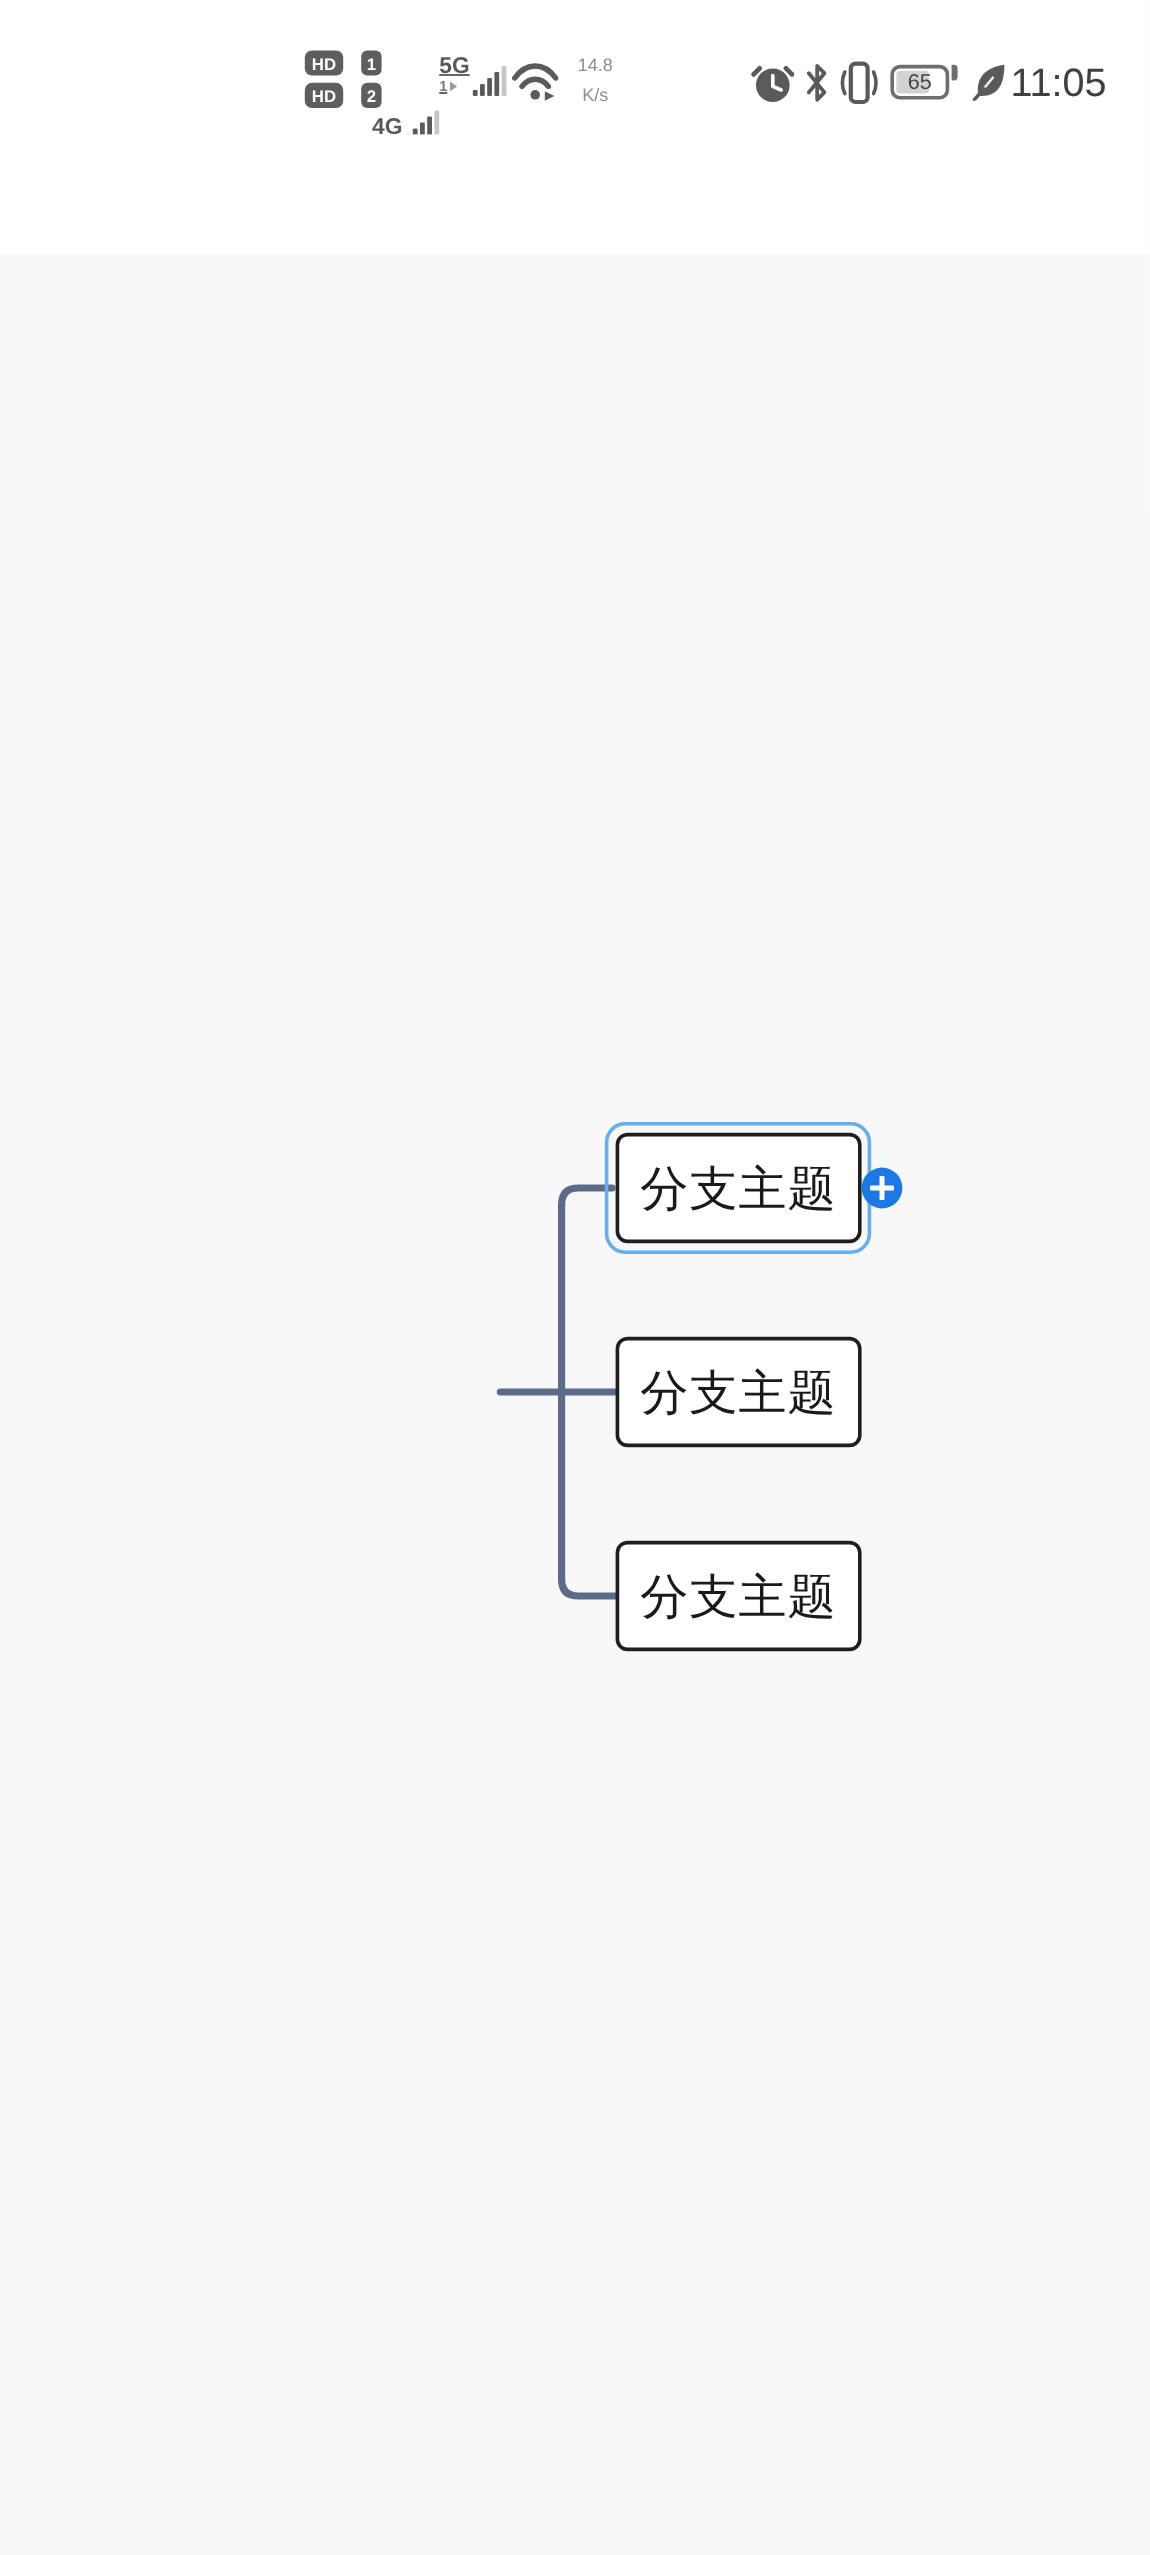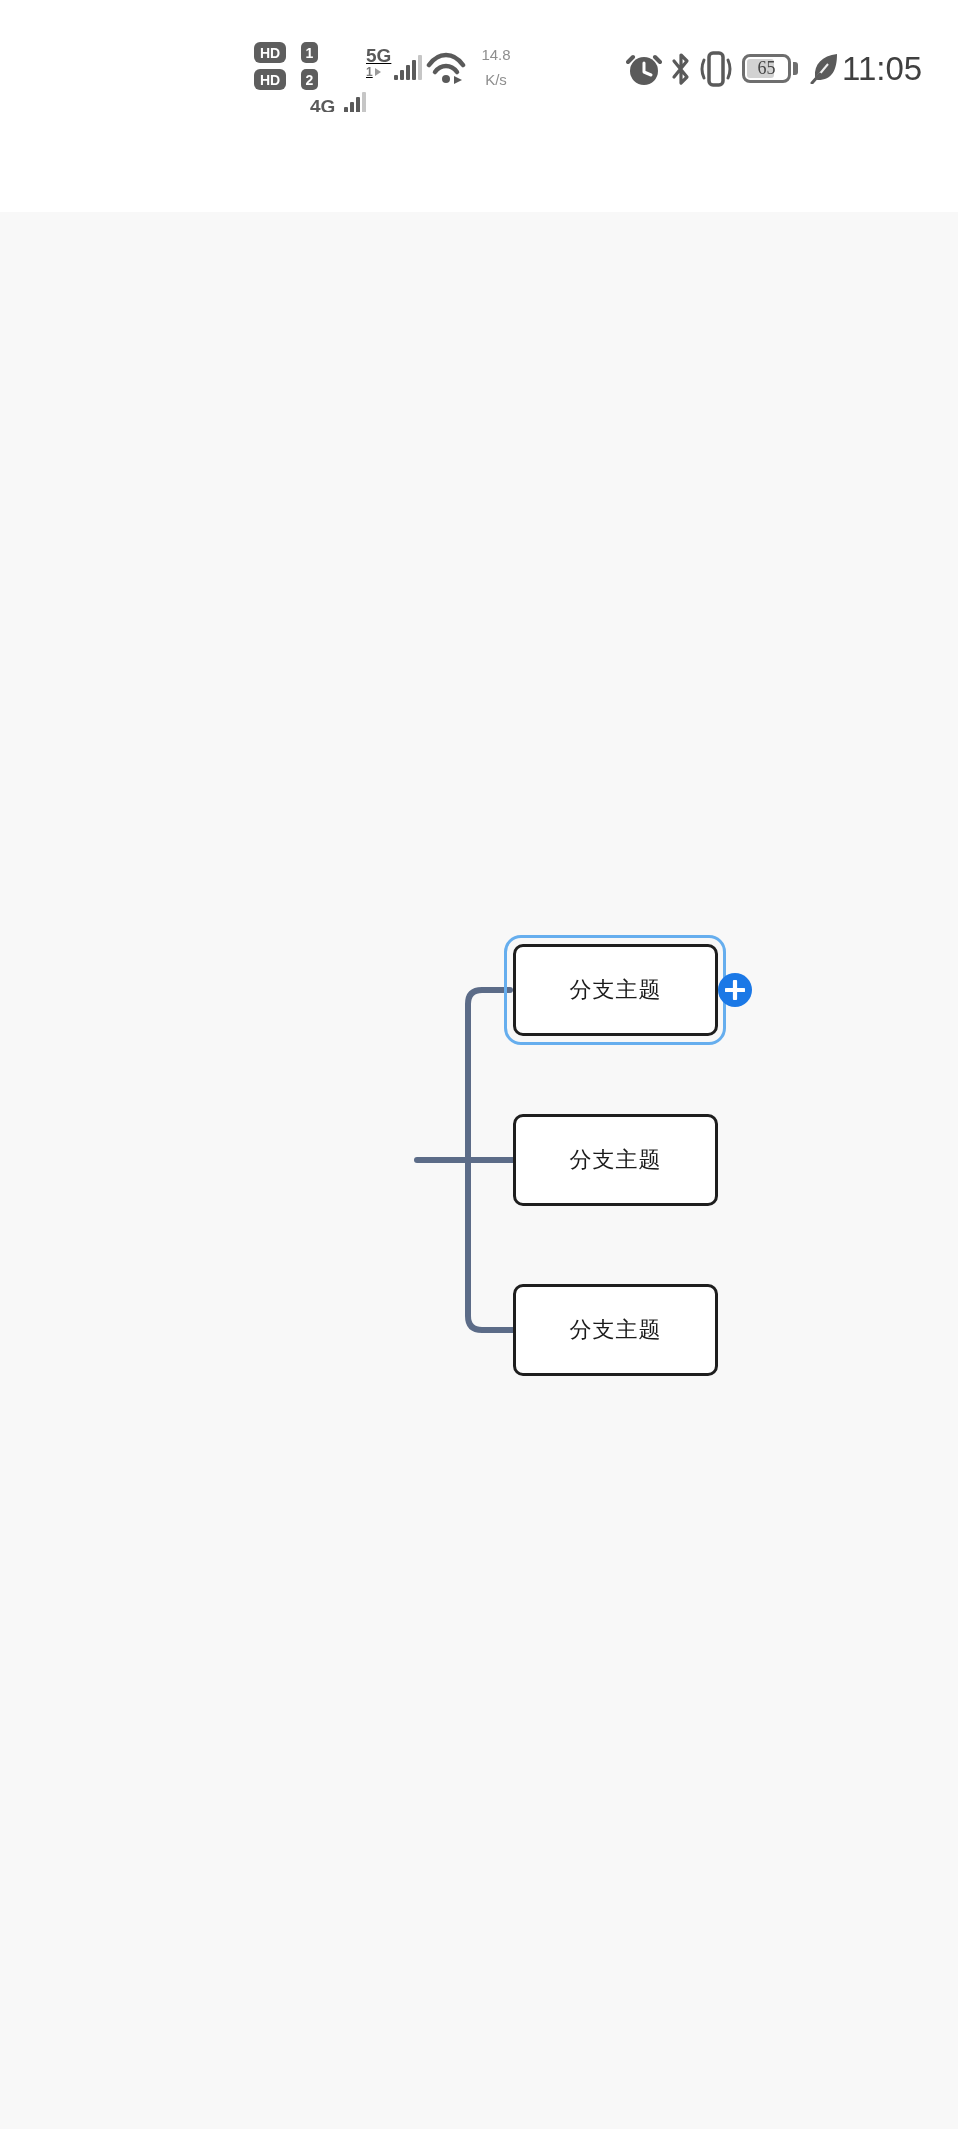--- a/index.html
+++ b/index.html
@@ -38,21 +38,21 @@
   .bar { width:4px; background:#5a5a5a; border-radius:1px; }
   .bar.light { background:#c6c6c6; }
 
   .wifi { left:426px; top:50px; }
   .speed { left:468px; top:42px; width:56px; text-align:center; color:#8e8e8e; font-size:15px; line-height:25px; }
 
   .alarm { left:626px; top:52px; }
   .bt { left:670px; top:50px; }
   .vib { left:698px; top:50px; }
 
-  .battery-wrap { left:742px; top:54px; display:flex; align-items:center;font-family:Liberation Serif, serif; }
+  .battery-wrap { left:742px; top:54px; display:flex; align-items:flex-start; }
   .battery {
     width:49px; height:29px; border:3px solid #6e6e6e; border-radius:8px;
     position:relative; background:#fff; overflow:hidden;
   }
   .battery-fill { position:absolute; left:2px; top:2px; bottom:2px; width:62%; background:#d2d2d2; border-radius:3px; }
   .battery-text {
     position:absolute; inset:0; display:flex; align-items:center; justify-content:center;
     font-size:18px; color:#454545;
   }
   .battery-nub { width:5px; height:13px; background:#6e6e6e; border-radius:0 3px 3px 0; margin-left:2px; }
@@ -80,21 +80,21 @@
     position:absolute; left:162px; top:896px; width:255px; height:102px;
     background:#0e4fa3; border-radius:12px;
     display:flex; align-items:center; justify-content:center;
     color:#ffffff; font-size:38px; font-weight:bold; letter-spacing:1px;
     cursor:pointer;
   }
   .topic-branch {
     position:absolute; left:513px; width:205px; height:92px;
     background:#ffffff; border:3px solid #1e1e1e; border-radius:10px;
     display:flex; align-items:center; justify-content:center;
-    color:#1a1a1a; font-size:22px; letter-spacing:1px;
+    color:#1a1a1a; font-size:40px; letter-spacing:1px;
     cursor:pointer;
   }
   .branch-1 { top:732px; }
   .branch-2 { top:902px; }
   .branch-3 { top:1072px; }
 
   .selection-outline {
     position:absolute; left:504px; top:723px; width:222px; height:110px;
     border:3px solid #66aeee; border-radius:17px;
     pointer-events:none;

